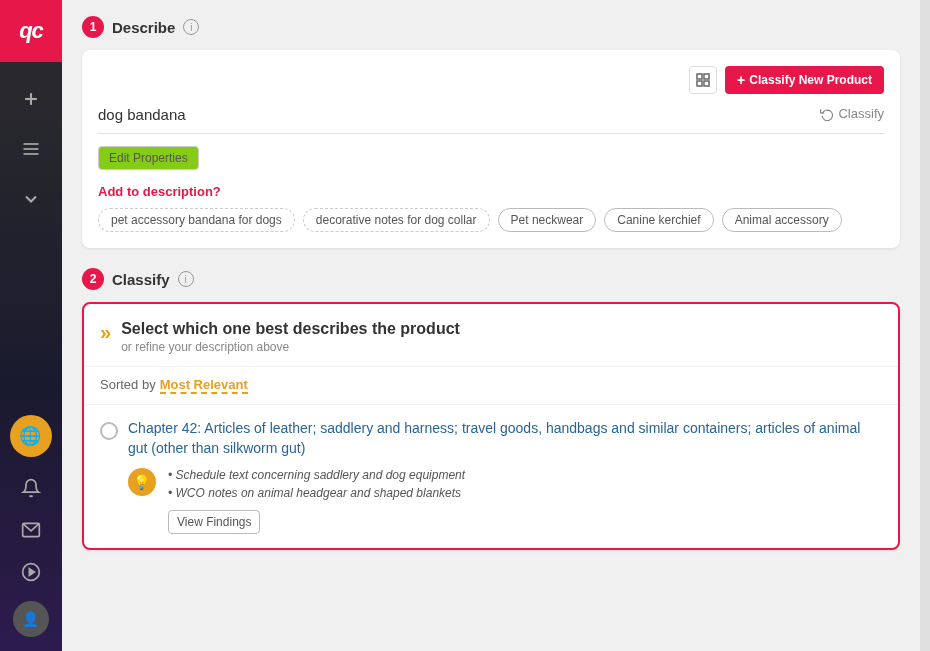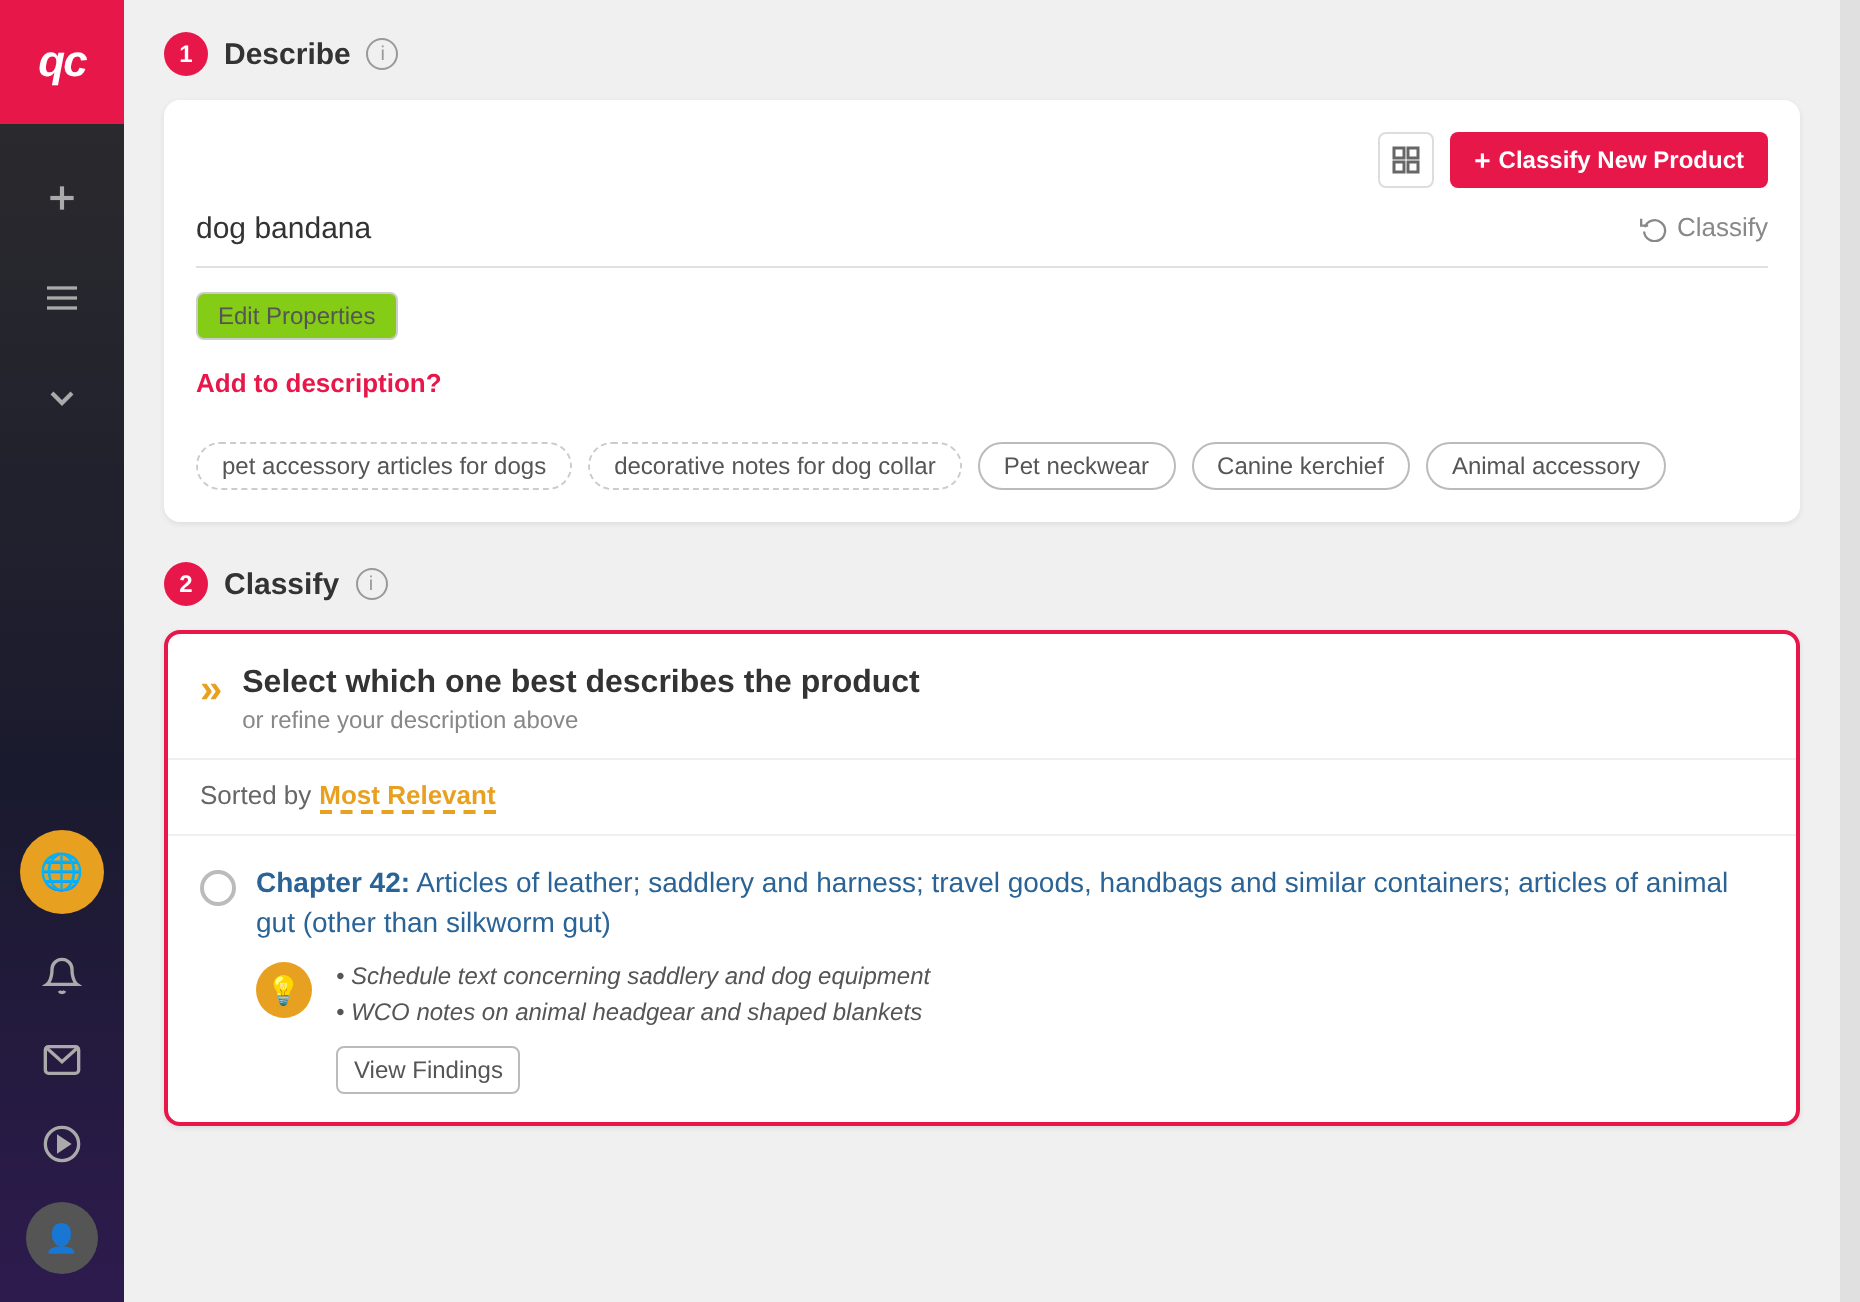--- a/index.html
+++ b/index.html
@@ -200,21 +200,21 @@
       cursor: pointer;
       margin-bottom: 14px;
       display: inline-block;
     }
 
     
     .add-desc-label {
       font-size: 13px;
       font-weight: 600;
       color: #e8174a;
-      margin-bottom: 22px;
+      margin-bottom: 9px;
     }
     .tags-row {
       display: flex;
       flex-wrap: wrap;
       gap: 8px;
     }
     .tag {
       border: 1.5px dashed #ccc;
       border-radius: 20px;
       padding: 4px 12px;
@@ -302,21 +302,21 @@
       cursor: pointer;
       background: white;
     }
     .chapter-text {
       font-size: 14px;
       color: #2a6496;
       font-weight: 500;
       line-height: 1.4;
       flex: 1;
     }
-    .chapter-text strong { font-weight: 700; }
+    .chapter-text strong { font-weight: 400; }
 
     
     .findings-section {
       padding-left: 28px;
       margin-top: 10px;
       display: flex;
       gap: 12px;
     }
     .findings-icon {
       width: 28px;
@@ -454,21 +454,21 @@
         </svg>
         <span>Classify</span>
       </div>
     </div>
 
     <button class="edit-properties-btn">Edit Properties</button>
 
     <div class="add-desc-label">Add to description?</div>
 
     <div class="tags-row">
-      <span class="tag" style="border-style:dashed;">pet accessory articles for dogs</span>
+      <span class="tag" style="border-style:dashed;">pet accessory bandana for dogs</span>
       <span class="tag" style="border-style:dashed;">decorative notes for dog collar</span>
       <span class="tag solid">Pet neckwear</span>
       <span class="tag solid">Canine kerchief</span>
       <span class="tag solid">Animal accessory</span>
     </div>
   </div>
 
   <div class="classify-section">
     <div class="section-header">
       <div class="step-badge">

